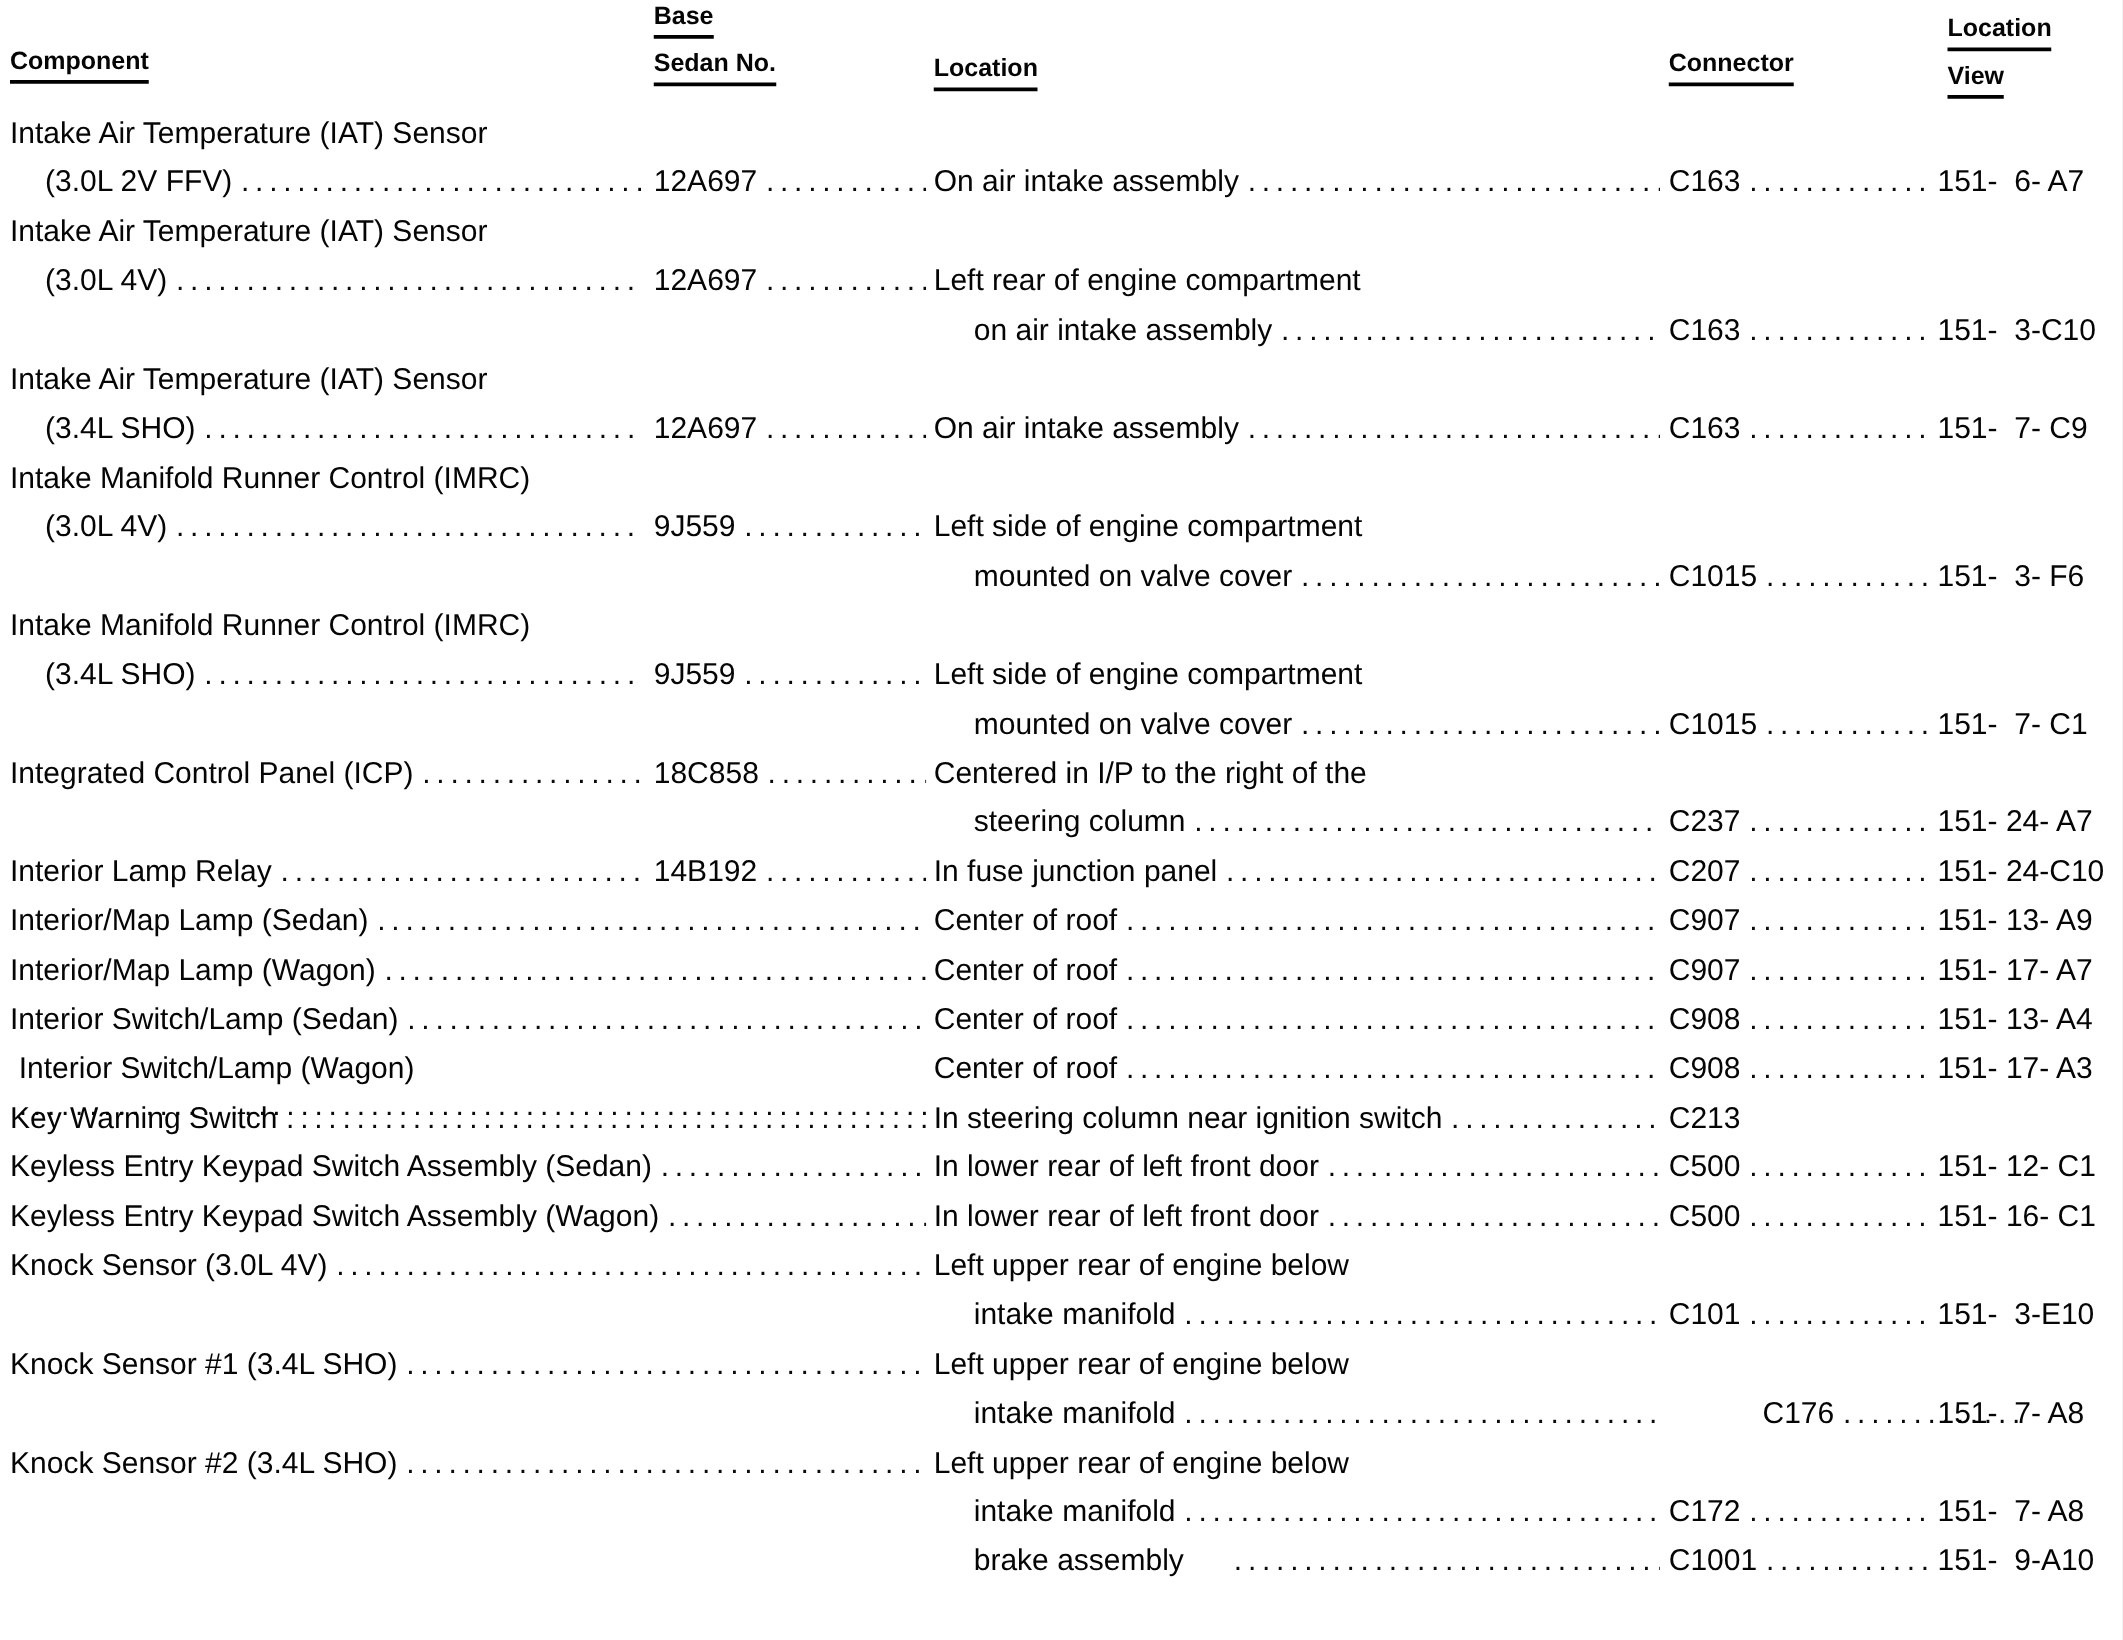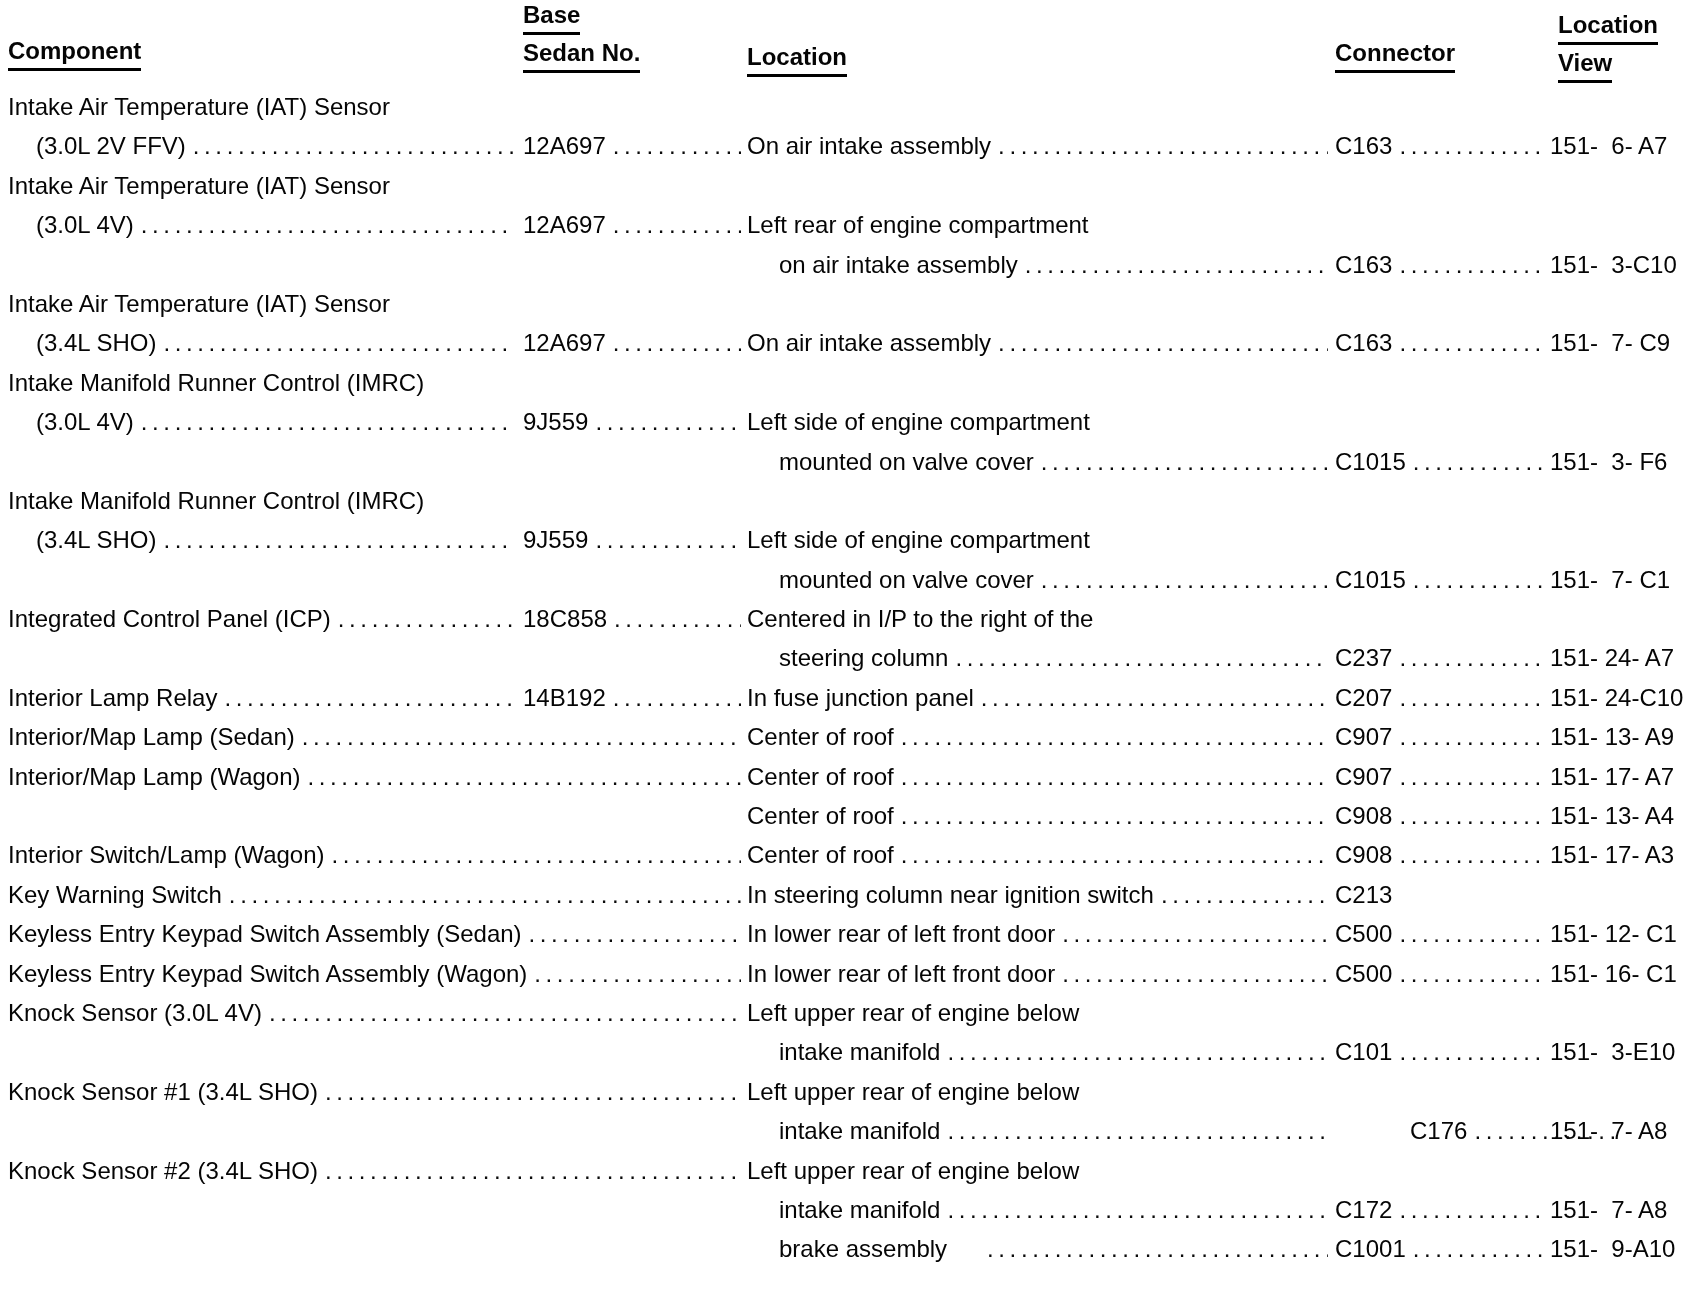--- a/index.html
+++ b/index.html
@@ -8,21 +8,21 @@
     width:1698px;
     height:1312px;
     background:#ffffff;
     font-family:"Liberation Sans", sans-serif;
     color:#050505;
     overflow:hidden;
   }
   
   .thead .h{
     position:absolute;
-    font-size:24px;
+    font-size:20px;
     font-weight:700;
     white-space:pre;
     line-height:1.1;
   }
   .hline{border-bottom:3px solid #000;padding-bottom:4px;}
   .comp-h {left:8px;   top:38px;}
   .base-h1{left:523px; top:2px;}
   .base-h2{left:523px; top:40px;}
   .loc-h  {left:747px; top:44px;}
   .conn-h {left:1335px;top:40px;}
@@ -294,34 +294,38 @@
         </span>
         <span class="cell" style="left: 1335px; width: 209px;">
           <span class="t">C907</span>
           <span class="dots"></span>
         </span>
         <span class="cell view" style="left: 1550px; width: 146px;">
           <span class="t">151- 17- A7</span>
         </span>
       </div>
       <div class="line">
+        <span class="cell" style="left: 8px; width: 733px;">
+          <span class="t">Interior Switch/Lamp (Sedan)</span>
+          <span class="dots"></span>
+        </span>
         <span class="cell" style="left: 747px; width: 581px;">
           <span class="t">Center of roof</span>
           <span class="dots"></span>
         </span>
         <span class="cell" style="left: 1335px; width: 209px;">
           <span class="t">C908</span>
           <span class="dots"></span>
         </span>
         <span class="cell view" style="left: 1550px; width: 146px;">
           <span class="t">151- 13- A4</span>
         </span>
       </div>
       <div class="line">
-        <span class="cell" style="left: 8px; width: 733px;">
+        <span class="cell" style="left: 8px; width: 733px; flex-direction: column;">
           <span class="t">Interior Switch/Lamp (Wagon)</span>
           <span class="dots"></span>
         </span>
         <span class="cell" style="left: 747px; width: 581px;">
           <span class="t">Center of roof</span>
           <span class="dots"></span>
         </span>
         <span class="cell" style="left: 1335px; width: 209px;">
           <span class="t">C908</span>
           <span class="dots"></span>

